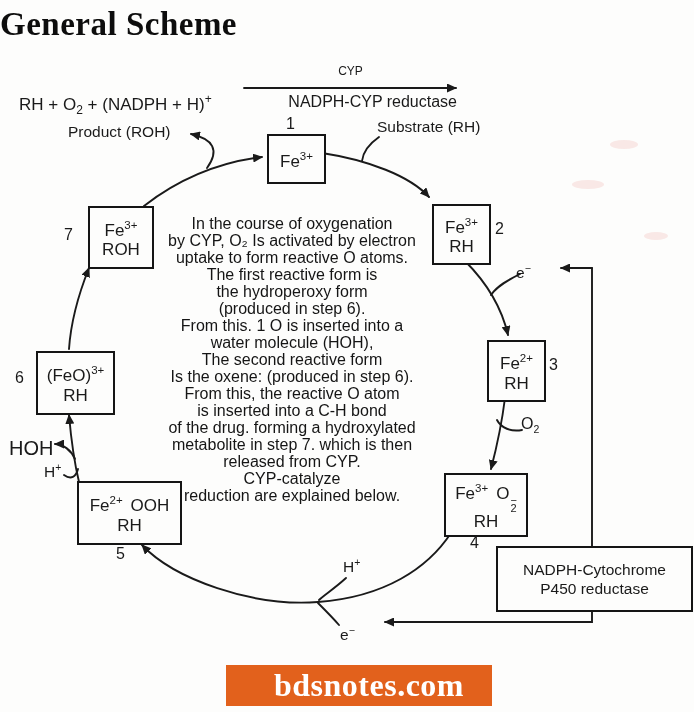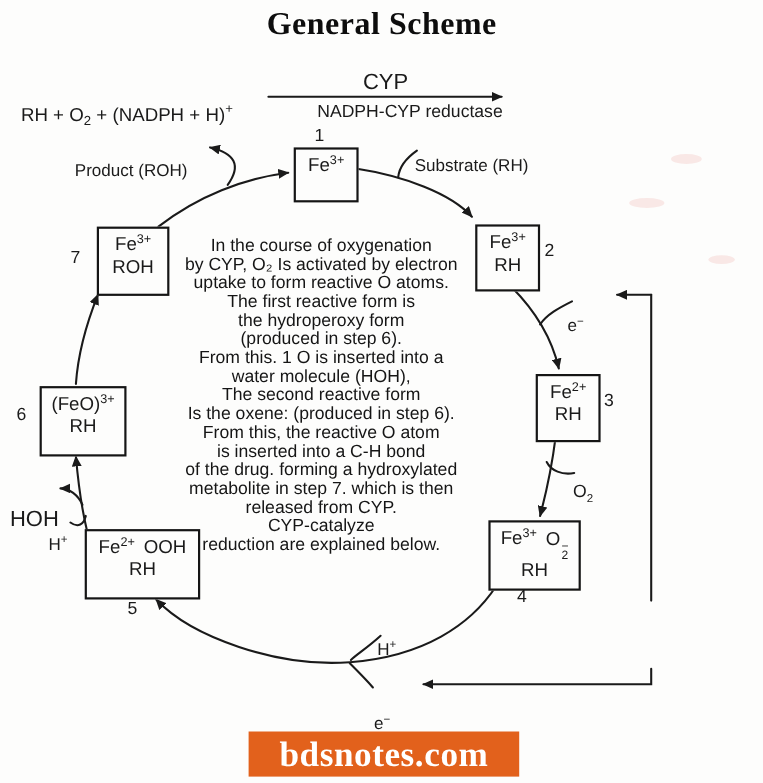--- a/index.html
+++ b/index.html
@@ -4,60 +4,60 @@
 <style>
   html,body{margin:0;padding:0;background:#ffffff;}
   #canvas{
     position:relative;width:694px;height:712px;overflow:hidden;
     background:#fdfdfc;color:#1a1a1a;
     font-family:"Liberation Sans","DejaVu Sans",sans-serif;
   }
   #arrows{position:absolute;left:0;top:0;pointer-events:none;}
   #arrows path{fill:none;stroke:#1a1a1a;stroke-width:1.9;stroke-linecap:round;}
   .title{
-    position:absolute;left:0;top:6px;width:100%;text-align:center;
+    position:absolute;left:0;top:6px;width:100%;
     font-family:"Liberation Serif","DejaVu Serif",serif;font-weight:700;
-    font-size:29px;letter-spacing:.5px;color:#0d0d0d;
+    font-size:33px;letter-spacing:.5px;color:#0d0d0d;
   }
   .eq{position:absolute;font-size:17px;white-space:nowrap;}
   .eq sub{font-size:12px;}
   .eq sup{font-size:12px;}
   .eq-lhs{left:19px;top:92px;}
   .eq-rhs{left:464px;top:78px;}
-  .eq-top{left:244px;top:64px;width:213px;text-align:center;font-size:20px;}
+  .eq-top{left:244px;top:64px;width:213px;text-align:center;font-size:12px;}
   .eq-bot{left:244px;top:93px;width:213px;text-align:right;font-size:16px;}
   .fbox{
     position:absolute;border:2px solid #151515;background:#fdfdfc;
-    display:flex;flex-direction:column;align-items:center;
+    display:flex;flex-direction:column;align-items:center;justify-content:center;
     font-size:17px;line-height:20px;text-align:center;white-space:nowrap;
   }
   .fbox sup{font-size:11.5px;}
   .gap{margin-left:8px;}
   .stk{display:inline-flex;flex-direction:column;align-items:flex-start;
        font-size:11px;line-height:8px;vertical-align:-5px;margin-left:1px;}
   .num{position:absolute;font-size:16px;}
-  .lbl{position:absolute;font-size:15.5px;white-space:nowrap;margin-top:24px;}
+  .lbl{position:absolute;font-size:15.5px;white-space:nowrap;}
   .lbl sup{font-size:10.5px;}
   .lbl sub{font-size:10.5px;}
   .center-text{
     position:absolute;left:142px;top:215px;width:300px;
     font-size:16px;line-height:17px;text-align:center;color:#151515;
   }
   .red-box{
     position:absolute;left:496px;top:546px;width:193px;height:62px;
     border:2px solid #151515;background:#fdfdfc;
     display:flex;flex-direction:column;align-items:center;justify-content:center;
     font-size:15.5px;line-height:19px;text-align:center;
   }
   .logo{
     position:absolute;left:226px;top:665px;width:246px;height:41px;
     background:#e2611c;color:#ffffff;
     display:flex;align-items:center;justify-content:center;
     font-family:"Liberation Serif","DejaVu Serif",serif;font-weight:700;
-    font-size:32px;letter-spacing:.5px;
+    font-size:32px;letter-spacing:.5px;padding-left:20px;
   }
   .artifact{position:absolute;border-radius:50%;background:rgba(233,150,145,.20);}
 </style>
 </head>
 <body>
 
 <div id="canvas">
 
   <svg id="arrows" width="694" height="712" viewBox="0 0 694 712">
     <defs>
@@ -157,16 +157,20 @@
     <div>Is the oxene: (produced in step 6).</div>
     <div>From this, the reactive O atom</div>
     <div>is inserted into a C-H bond</div>
     <div>of the drug. forming a hydroxylated</div>
     <div>metabolite in step 7. which is then</div>
     <div>released from CYP.</div>
     <div>CYP-catalyze</div>
     <div>reduction are explained below.</div>
   </div>
 
+  <div class="red-box">
+    <div>NADPH-Cytochrome</div>
+    <div>P450 reductase</div>
+  </div>
 
   <div class="logo">bdsnotes.com</div>
 
 </div>
 
 </body></html>

